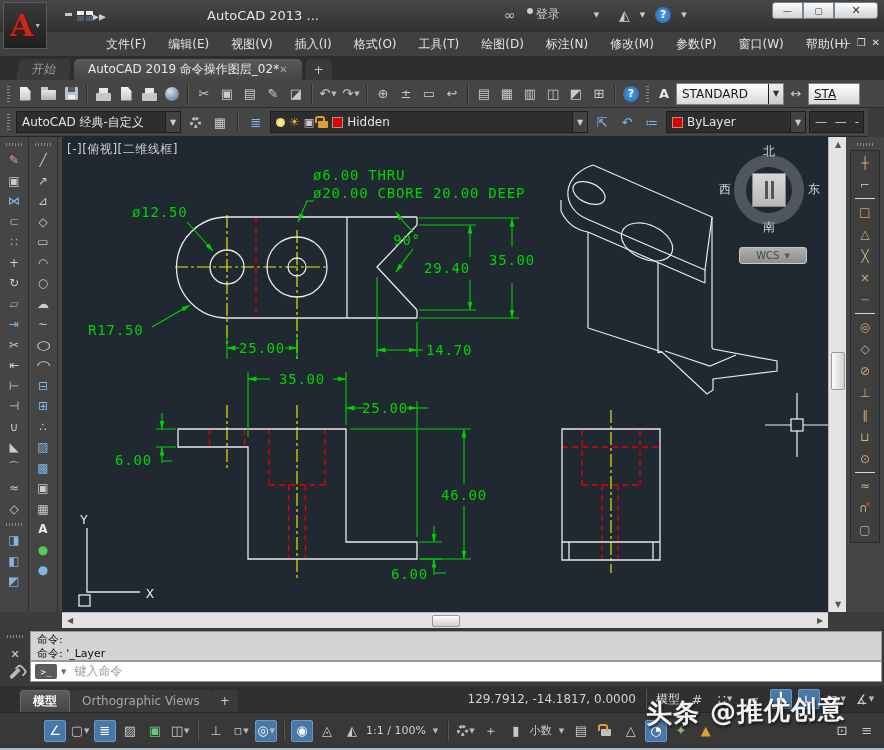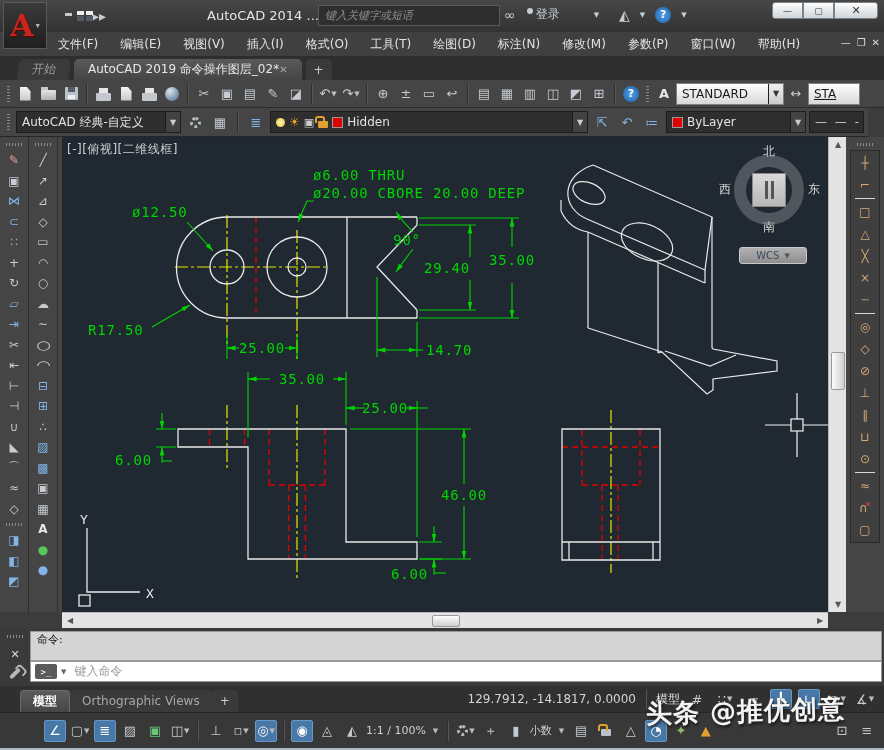--- a/index.html
+++ b/index.html
@@ -14,21 +14,21 @@
   .qat{display:flex;align-items:center;gap:9px;left:56px;top:6px;height:20px;}
   .ttl{color:#e4e4e4;font-size:13px;}
   #search{left:318px;top:5px;width:182px;height:21px;background:#2e2e2e;border:1px solid #5a5a5a;display:flex;align-items:center;padding:0 6px;}
   #search .ph{color:#8f8f8f;font-style:italic;font-size:11px;}
   .tbi{color:#c6cdd4;font-size:14px;display:flex;align-items:center;gap:3px;}
   .winbtns{right:6px;top:2px;display:flex;}
   .wb{width:31px;height:17px;background:linear-gradient(#fdfdfd,#cfd4d8);border:1px solid #7a8288;display:flex;align-items:center;justify-content:center;font-size:9px;color:#333;}
   .wb:first-child{border-radius:3px 0 0 3px;}
   .wb:last-child{border-radius:0 3px 3px 0;}
   
-  #menubar{left:0;top:32px;width:884px;height:25px;background:#404040;display:flex;align-items:center;padding-left:48px;gap:2px;border-bottom:1px solid #2c2c2c;}
+  #menubar{left:0;top:32px;width:884px;height:25px;background:#404040;display:flex;align-items:center;padding-left:96px;gap:2px;border-bottom:1px solid #2c2c2c;}
   .mi{color:#e2e2e2;font-size:12px;padding:3px 10px;}
   .docbtns{position:absolute;right:4px;top:37px;display:flex;gap:6px;color:#ddd;font-size:10px;}
   
   #filetabs{left:0;top:57px;width:884px;height:23px;background:#2e2e2e;display:flex;align-items:flex-end;padding-left:18px;gap:4px;}
   .ftab{height:21px;display:flex;align-items:center;padding:0 14px;font-size:12px;border-radius:5px 5px 0 0;}
   .ftab.start{background:#3a3a3a;color:#9a9a9a;transform:skewX(-8deg);}
   .ftab.doc{background:linear-gradient(#5a5a5a,#454545);color:#e8e8e8;}
   .ftab .x{color:#aaa;font-size:10px;}
   .ftab.plus{background:#3a3a3a;color:#ccc;padding:0 8px;}
   
@@ -123,24 +123,21 @@
 <div id="win">
 
   <div id="titlebar" class="abs">
     <div class="qat abs">
       <span><span class="mp"></span></span>
       <span><span class="mf"></span></span>
       <span><span class="md"></span></span>
       <span><span class="md"></span></span>
       <span class="tbi">▸▸</span>
     </div>
-    <span class="ttl abs" style="left:207px;top:8px;">AutoCAD 2014 ...</span>
-    <div id="search" class="abs">
-      <span class="ph">键入关键字或短语</span>
-    </div>
+    <span class="ttl abs" style="left:207px;top:8px;">AutoCAD 2013 ...</span>
     <div class="abs" style="left:504px;top:6px;display:flex;align-items:center;gap:10px;">
       <span class="tbi">∞</span>
       <span><span class="person"></span></span>
       <span class="tbi" style="font-size:12px;">登录</span>
       <span class="tbi" style="font-size:7px;margin-left:24px;">▼</span>
       <span><span class="cart"></span></span>
       <span class="tbi">◭</span>
       <span class="tbi" style="font-size:7px;">▼</span>
       <span class="helpc">?</span>
       <span class="tbi" style="font-size:7px;">▼</span>
@@ -672,20 +669,21 @@
   </div>
 
   <div id="cmdwin" class="abs">
     <div id="cmdstrip">
       <span class="hgrip"></span>
       <span style="color:#ddd;font-size:11px;">✕</span>
       <span class="wrench"></span>
     </div>
     <div id="cmdhist">
       <div>命令:</div>
+      <div>命令: '_Layer</div>
     </div>
     <div id="cmdinput">
       <span class="prompt">&gt;_</span>
       <span style="color:#666;font-size:7px;margin-left:-4px;">▼</span>
       <span class="ph">键入命令</span>
     </div>
   </div>
 
   <div id="bar1" class="abs">
     <span style="width:20px;"></span>

